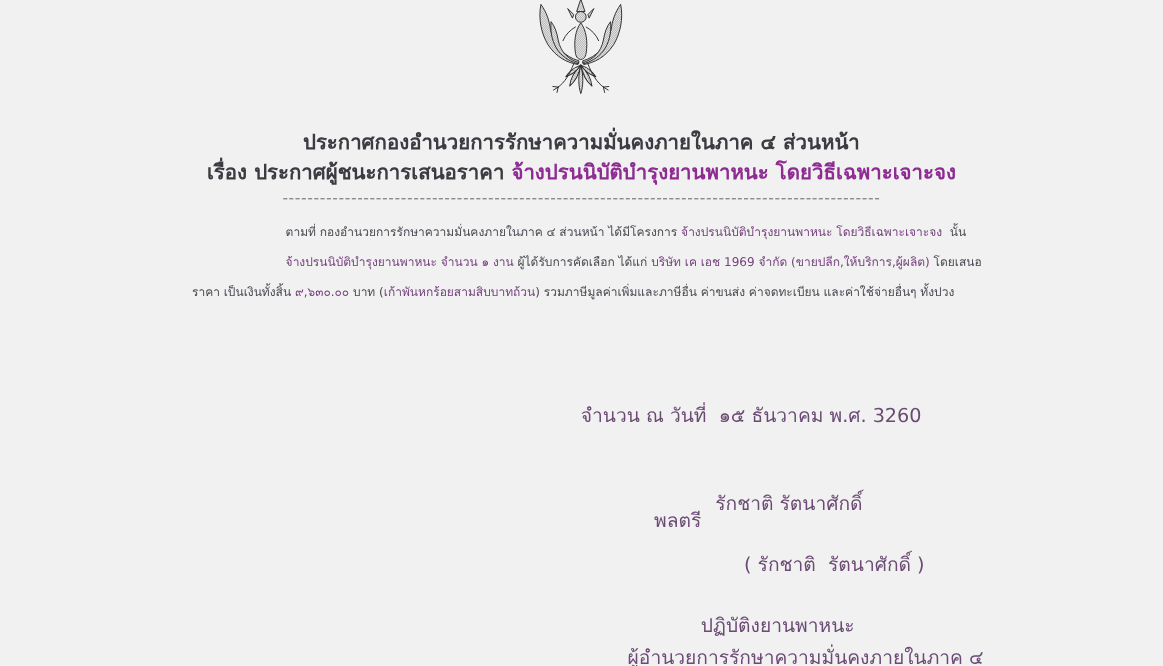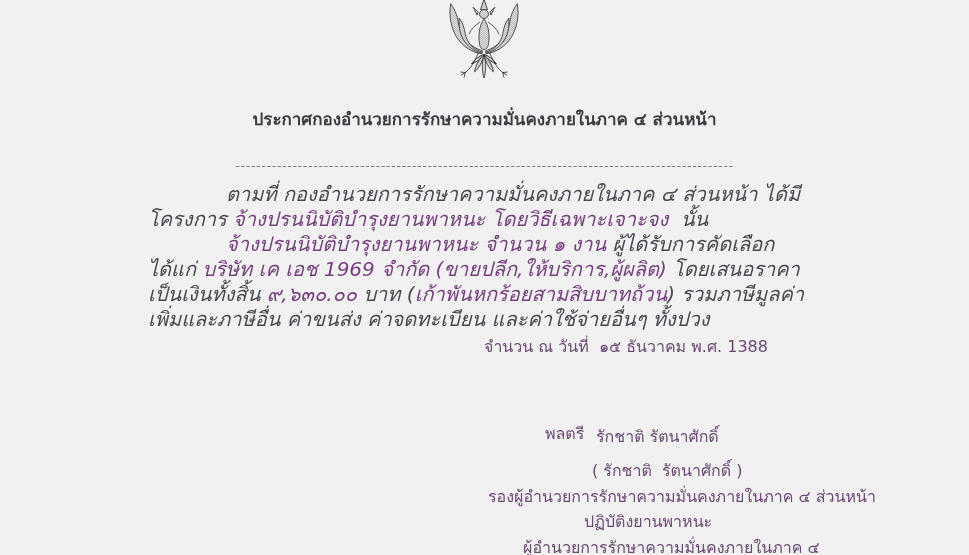--- a/index.html
+++ b/index.html
@@ -22,34 +22,34 @@
   .t1{top:107px;}
   .t2{top:132px;}
   .accent{color:#8e2c93;}
   .field{color:#76417e;}
   .separator{
     position:absolute;top:158px;left:0;width:100%;
     text-align:center;font-size:13px;letter-spacing:.5px;color:#808080;
     overflow:hidden;white-space:nowrap;
   }
   .doc-body{
-    position:absolute;top:182px;left:148px;width:678px;
-    font-size:20px;line-height:25px;font-style:italic;
+    position:absolute;top:182px;left:160px;width:678px;
+    font-size:10px;line-height:25px;
   }
   .doc-body p{
     margin:0;text-indent:78px;white-space:pre-wrap;
   }
   .closing-line{
     position:absolute;font-size:16px;line-height:24px;
     color:#6b4a74;white-space:pre-wrap;
   }
   .date-line{top:335px;left:484px;}
-  .sig-name{top:425px;left:596px;}
+  .sig-name{top:408px;left:596px;}
   .sig-rank{top:422px;left:545px;}
-  .sig-paren{top:459px;left:592px;}
+  .sig-paren{top:459px;left:620px;}
   .sig-pos1{top:485px;left:488px;}
   .sig-pos2{top:510px;left:584px;}
   .sig-pos3{top:536px;left:523px;}
 </style>
 </head>
 <body>
 
 <div class="page">
 
   <div class="emblem">
@@ -93,30 +93,30 @@
         <path d="M103,110 C96,128 88,141 77,149"></path>
         <path d="M77,149 l-8,5 M77,149 l-9,-1 M77,149 l-2,9"></path>
 
         <path d="M127,110 C134,128 142,141 153,149"></path>
         <path d="M153,149 l8,5 M153,149 l9,-1 M153,149 l2,9"></path>
       </g>
     </svg>
   </div>
 
   <div class="title-line t1">ประกาศกองอำนวยการรักษาความมั่นคงภายในภาค ๔ ส่วนหน้า</div>
+  <div class="title-line t2"><span>เรื่อง ประกาศผู้ชนะการเสนอราคา </span><span class="accent">จ้างปรนนิบัติบำรุงยานพาหนะ โดยวิธีเฉพาะเจาะจง</span></div>
 
   <div class="separator">------------------------------------------------------------------------------------------------</div>
 
   <div class="doc-body">
     <p><span>ตามที่ กองอำนวยการรักษาความมั่นคงภายในภาค ๔ ส่วนหน้า ได้มีโครงการ </span><span class="field">จ้างปรนนิบัติบำรุงยานพาหนะ โดยวิธีเฉพาะเจาะจง</span><span>  นั้น</span></p>
     <p><span class="field">จ้างปรนนิบัติบำรุงยานพาหนะ จำนวน ๑ งาน</span><span> ผู้ได้รับการคัดเลือก ได้แก่ </span><span class="field">บริษัท เค เอช 1969 จำกัด (ขายปลีก,ให้บริการ,ผู้ผลิต)</span><span> โดยเสนอราคา เป็นเงินทั้งสิ้น </span><span class="field">๙,๖๓๐.๐๐</span><span> บาท (</span><span class="field">เก้าพันหกร้อยสามสิบบาทถ้วน</span><span>) รวมภาษีมูลค่าเพิ่มและภาษีอื่น ค่าขนส่ง ค่าจดทะเบียน และค่าใช้จ่ายอื่นๆ ทั้งปวง</span></p>
   </div>
 
-  <div class="closing-line date-line"><span>จำนวน ณ วันที่ </span><span> ๑๕ ธันวาคม พ.ศ. 1388</span></div>
+  <div class="closing-line date-line"><span>จำนวน ณ วันที่ </span><span> ๑๕ ธันวาคม พ.ศ. 3260</span></div>
 
   <div class="closing-line sig-name">รักชาติ รัตนาศักดิ์</div>
   <div class="closing-line sig-rank">พลตรี</div>
   <div class="closing-line sig-paren">( รักชาติ  รัตนาศักดิ์ )</div>
-  <div class="closing-line sig-pos1">รองผู้อำนวยการรักษาความมั่นคงภายในภาค ๔ ส่วนหน้า</div>
   <div class="closing-line sig-pos2">ปฏิบัติงยานพาหนะ</div>
   <div class="closing-line sig-pos3">ผู้อำนวยการรักษาความมั่นคงภายในภาค ๔</div>
 
 </div>
 
 </body></html>

